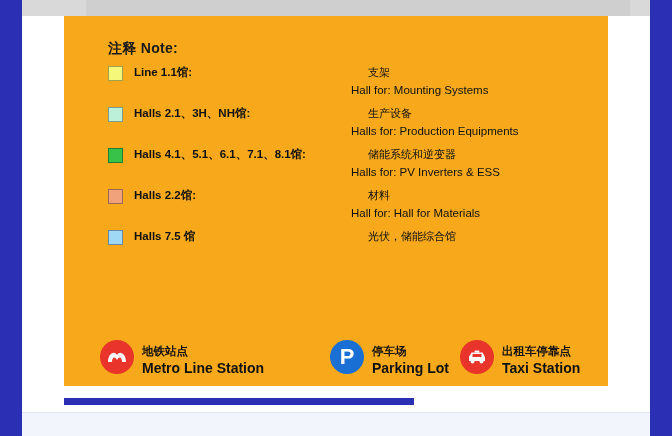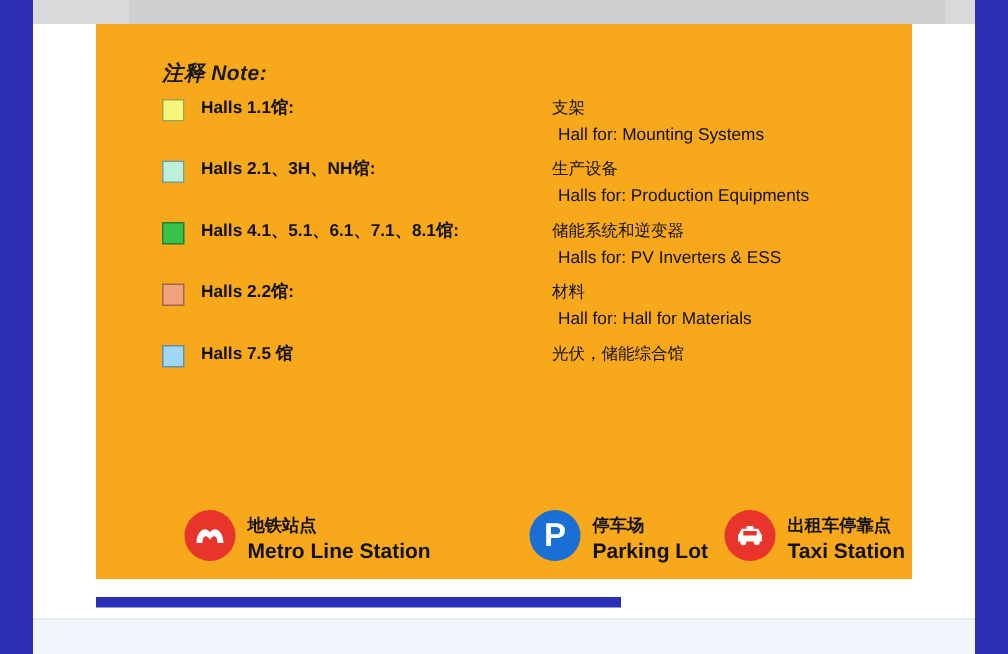--- a/index.html
+++ b/index.html
@@ -55,21 +55,20 @@
     background: #f7a81b;
   }
   .legend-title {
     position: absolute;
     left: 44px;
     top: 24px;
     font-size: 14px;
     font-weight: bold;
     color: #1a1a1a;
     letter-spacing: .3px;
-    font-style: italic;
   }
   .rows {
     position: absolute;
     left: 44px;
     top: 48px;
     width: 470px;
   }
   .row {
     position: relative;
     height: 41px;
@@ -97,31 +96,31 @@
     position: absolute;
     left: 260px;
     top: 0px;
     font-size: 11px;
     color: #111111;
     white-space: nowrap;
     line-height: 17px;
   }
   .desc-en {
     position: absolute;
-    left: 264px;
+    left: 243px;
     top: 18px;
     font-size: 11.5px;
     color: #111111;
     white-space: nowrap;
     line-height: 17px;
   }
   
   .icons {
     position: absolute;
-    left: 59px;
+    left: 36px;
     top: 322px;
     width: 480px;
     height: 40px;
   }
   .icon-item {
     position: absolute;
     top: 0px;
     height: 40px;
   }
   .icon-item.metro { left: 0px; }
@@ -200,21 +199,21 @@
   </div>
 
   <div class="legend-card">
 
     <div class="legend-title">注释 Note:</div>
 
     <div class="rows">
 
       <div class="row">
         <span class="swatch" style="background:#f5f77a"></span>
-        <span class="halls">Halls 1.1馆:</span>
+        <span class="halls">Line 1.1馆:</span>
         <span class="desc-cn">支架</span>
         <span class="desc-en">Hall for: Mounting Systems</span>
       </div>
 
       <div class="row">
         <span class="swatch" style="background:#bdf0d8"></span>
         <span class="halls">Halls 2.1、3H、NH馆:</span>
         <span class="desc-cn">生产设备</span>
         <span class="desc-en">Halls for: Production Equipments</span>
       </div>

